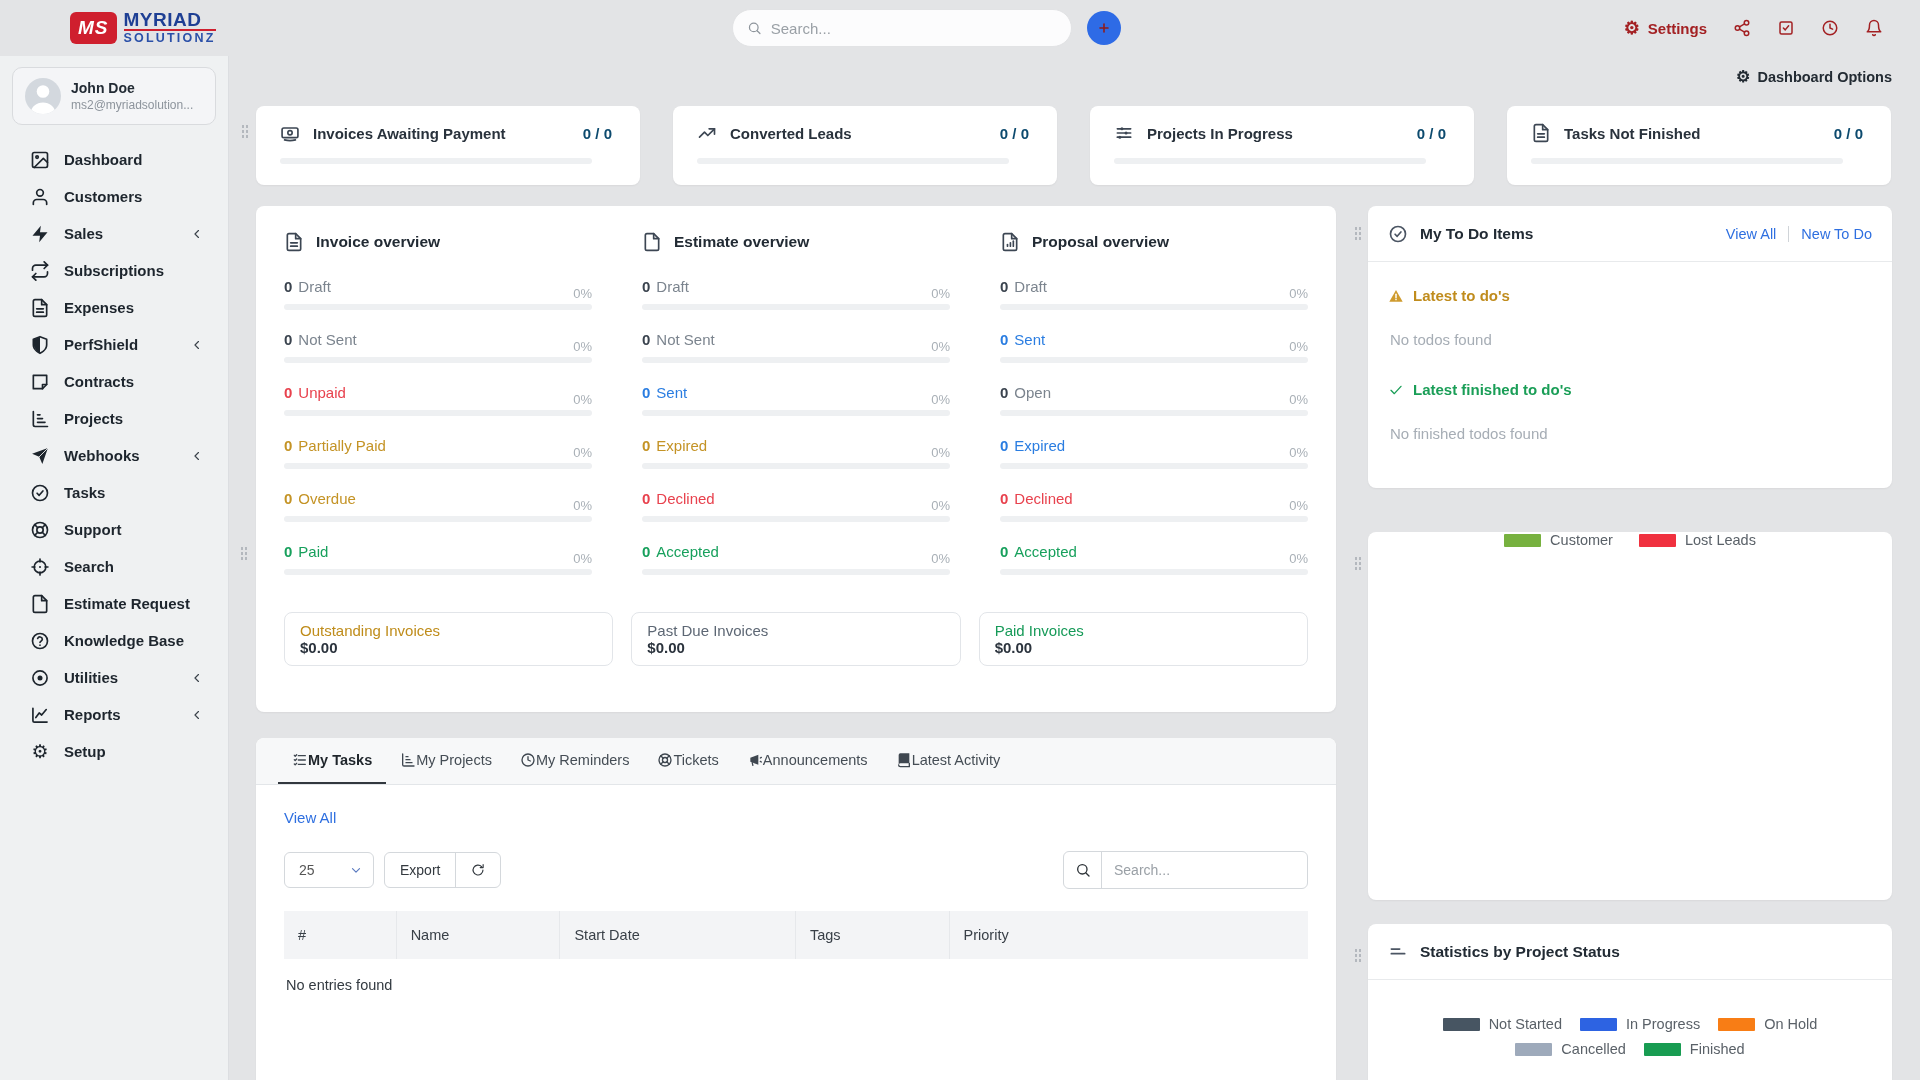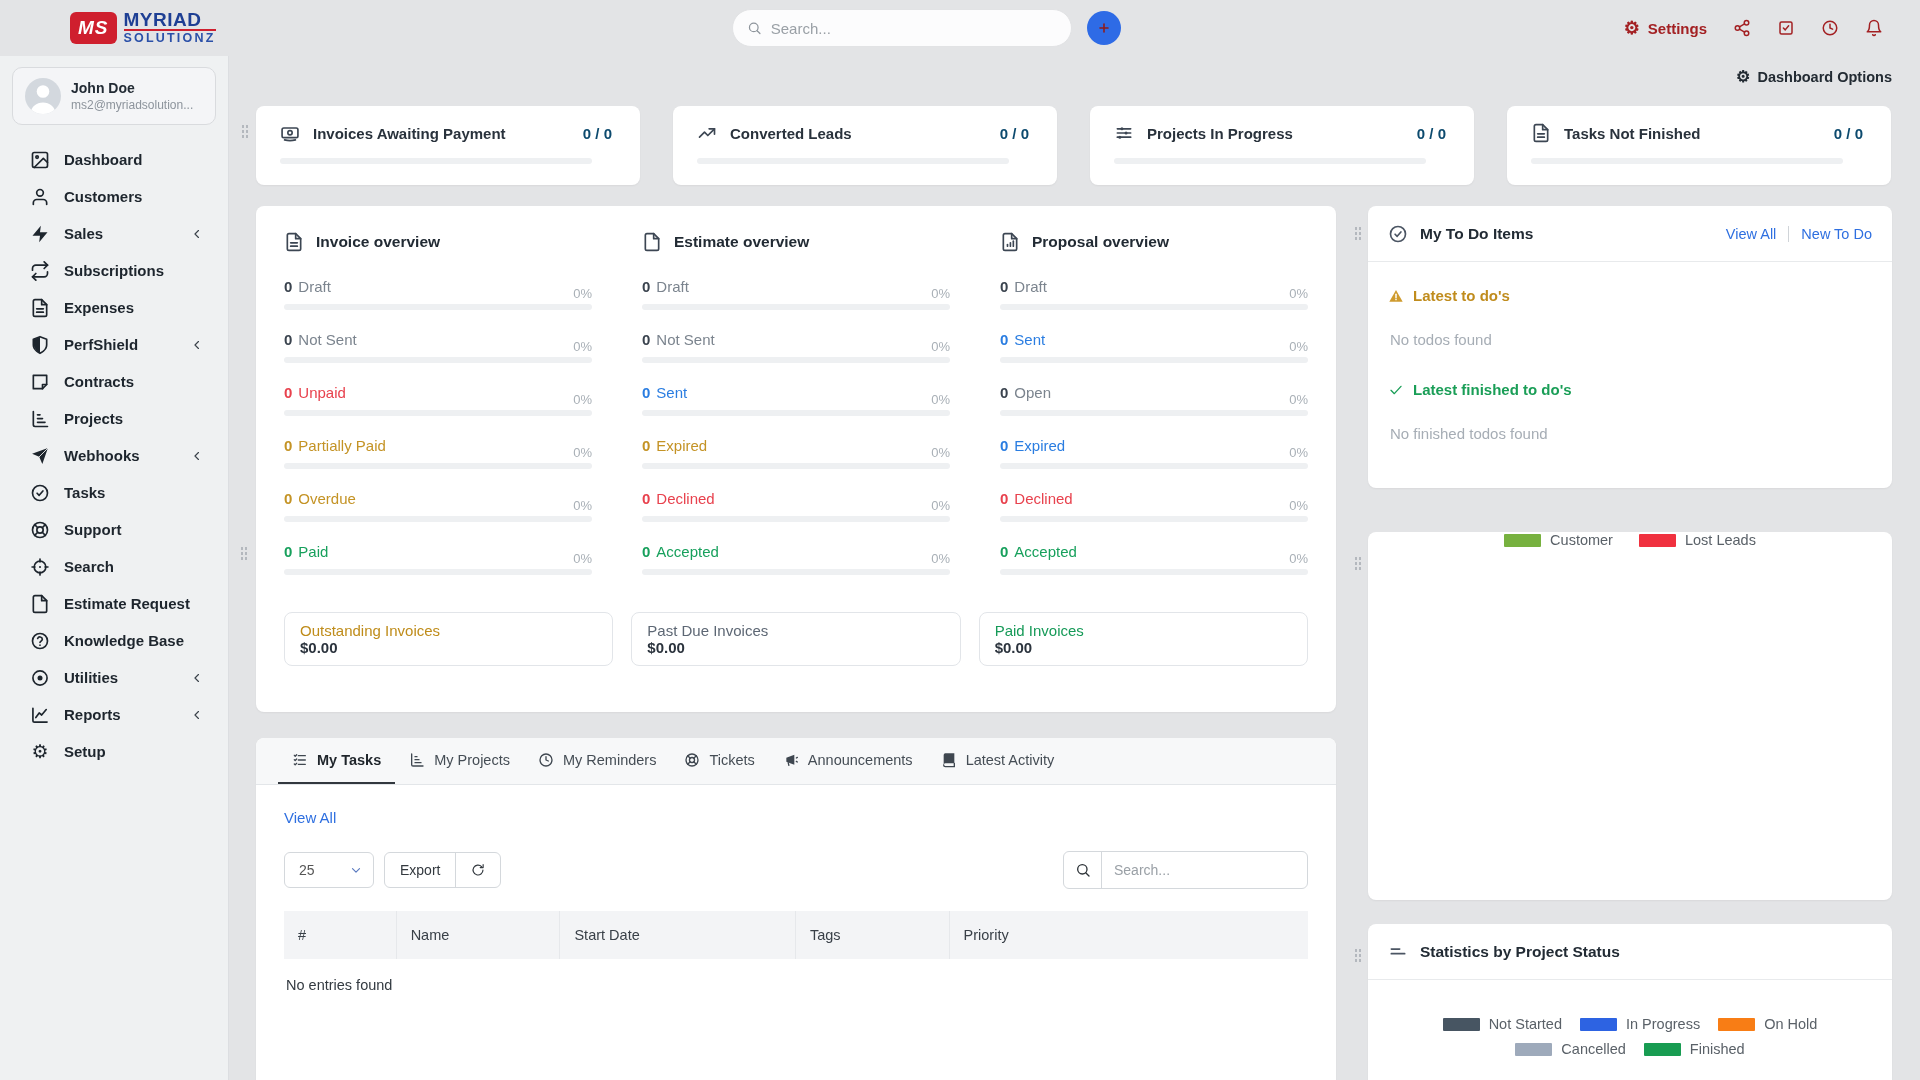--- a/index.html
+++ b/index.html
@@ -67,21 +67,21 @@
   .t-success .num,.t-success .lbl{color:#17a05c}
   .sum-row{display:flex;gap:18px;margin-top:16px}
   .sum-box{flex:1;border:1px solid #e2e5e9;border-radius:8px;padding:9px 15px}
   .sum-box .sl{font-size:15px;font-weight:500}
   .sum-box .sv{font-size:15px;font-weight:bold;color:#2b333d;margin-top:0}
   .c-warn{color:#bf8c1a}.c-gray{color:#5d6774}.c-green{color:#169a58}
 
   
   .tabs-panel{height:400px;margin-top:26px;overflow:hidden}
   .tabstrip{height:47px;background:#f7f8f9;border-bottom:1px solid #e3e6e9;border-radius:8px 8px 0 0;display:flex;align-items:stretch;padding-left:22px}
-  .tab{display:flex;align-items:center;gap:9px;padding:0 14px;font-size:14.5px;font-weight:500;color:#454d55;cursor:pointer;border-bottom:2px solid transparent}
+  .tab{display:flex;align-items:center;padding:0 14px;font-size:14.5px;font-weight:500;color:#454d55;cursor:pointer;border-bottom:2px solid transparent}
   .tab.active{color:#1f252b;font-weight:600;border-bottom-color:#32383e}
   .tab .tic{color:#3f4750}
   .tabs-body{padding:24px 28px}
   .viewall{font-size:15px;color:#2e6fe0;cursor:pointer;display:inline-block}
   .controls{display:flex;align-items:center;margin-top:24px}
   .select{width:90px;height:36px;border:1px solid #d4d8dc;border-radius:6px;background:#fff;display:flex;align-items:center;padding:0 10px 0 14px;font-size:14px;color:#555;cursor:pointer}
   .select .chevd{margin-left:auto;color:#5b7bc0}
   .btn-group{display:flex;height:36px;border:1px solid #d4d8dc;border-radius:6px;background:#fff;margin-left:10px;overflow:hidden}
   .btn-group .bg-btn{display:flex;align-items:center;padding:0 15px;font-size:14px;color:#33393f;cursor:pointer}
   .btn-group .sep{width:1px;background:#d4d8dc}

